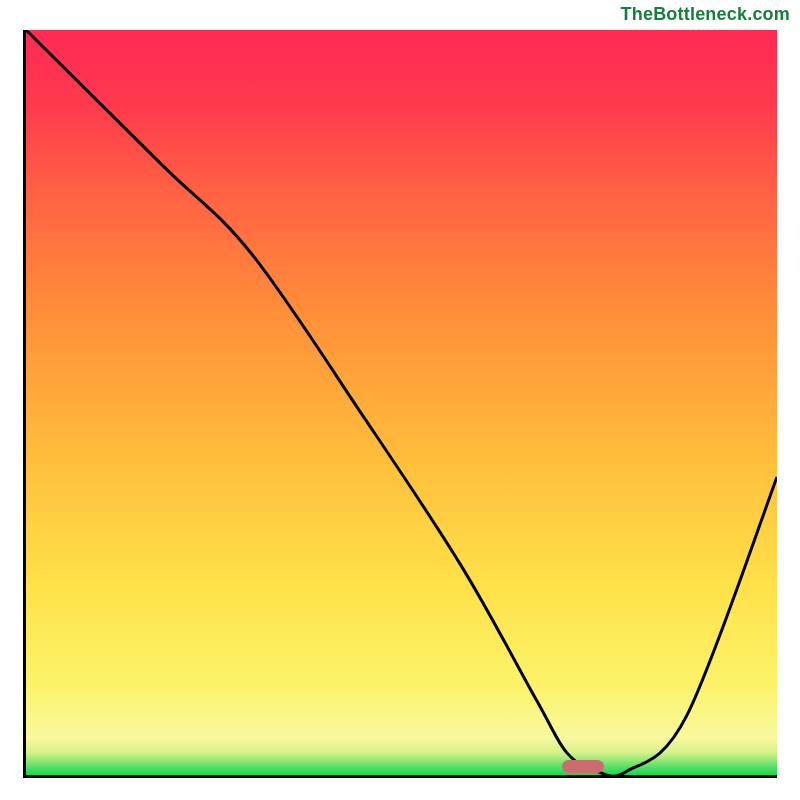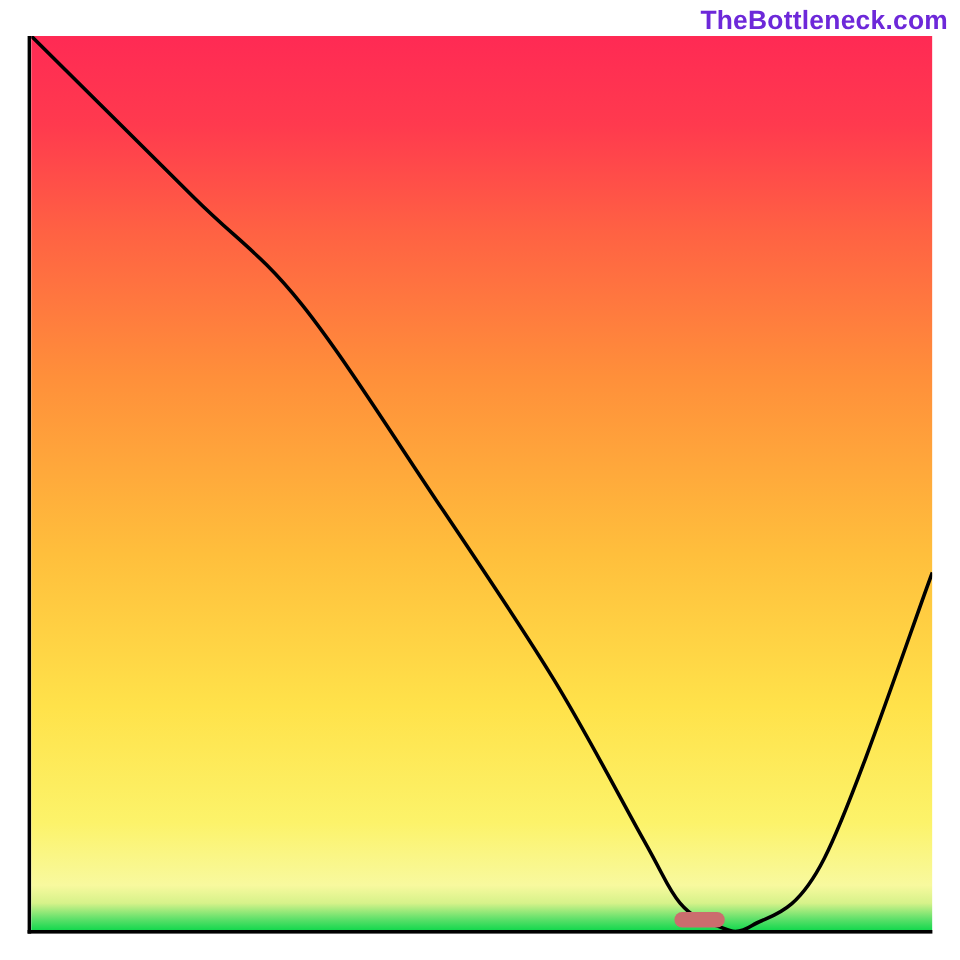--- a/index.html
+++ b/index.html
@@ -13,23 +13,23 @@
   }
   .container {
     position: relative;
     width: 800px;
     height: 800px;
   }
   .attribution {
     position: absolute;
     top: 4px;
     right: 10px;
-    font-size: 22px;
+    font-size: 18px;
     font-weight: 600;
-    color: #6d28d9;
+    color: #15803d;
     letter-spacing: 0.2px;
   }
   .plot-area {
     position: absolute;
     left: 23px;
     top: 30px;
     width: 754px;
     height: 748px;
     box-sizing: border-box;
     border-left: 3px solid #000;

